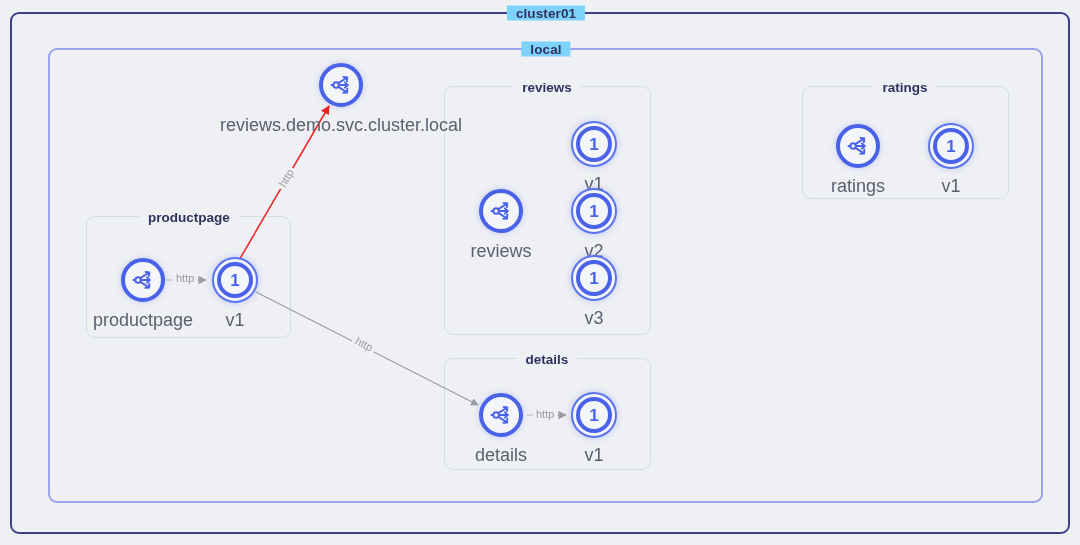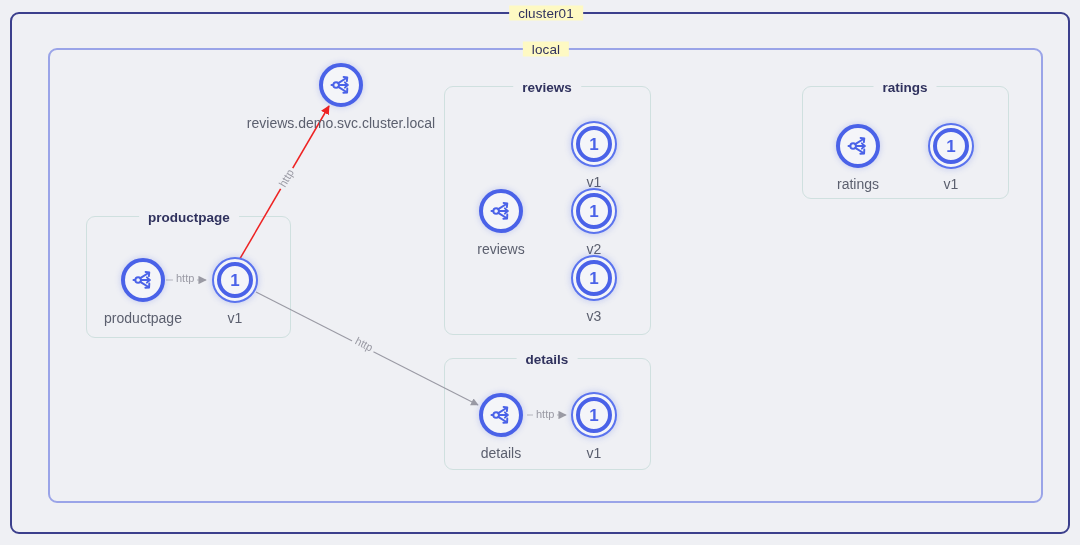--- a/index.html
+++ b/index.html
@@ -20,24 +20,24 @@
   }
   .ns-box{
     position:absolute;
     border:2px solid #9aa4e8;
     border-radius:9px;
     box-sizing:border-box;
   }
   .box-title{
     position:absolute;
     transform:translate(-50%,-50%);
-    background:#fef9c3;
+    background:#7dd3fc;
     padding:0 9px;
     font-size:13.5px;
-    font-weight:normal;
+    font-weight:bold;
     color:#30325e;
     white-space:nowrap;
     letter-spacing:.1px;
   }
 
   
   .app-box{
     position:absolute;
     border:1.6px solid #cfe0df;
     border-radius:9px;
@@ -93,21 +93,21 @@
     box-sizing:border-box;
     display:flex;align-items:center;justify-content:center;
     font-size:17px;font-weight:bold;color:#4a62e8;
     line-height:1;
   }
   .node-label{
     position:absolute;
     left:50%;
     top:30px;
     transform:translateX(-50%);
-    font-size:14px;
+    font-size:18px;
     color:#5b5f6e;
     white-space:nowrap;
   }
 
   
   .edge-label{
     position:absolute;
     transform-origin:center center;
     font-size:11px;
     color:#9a9aa4;

